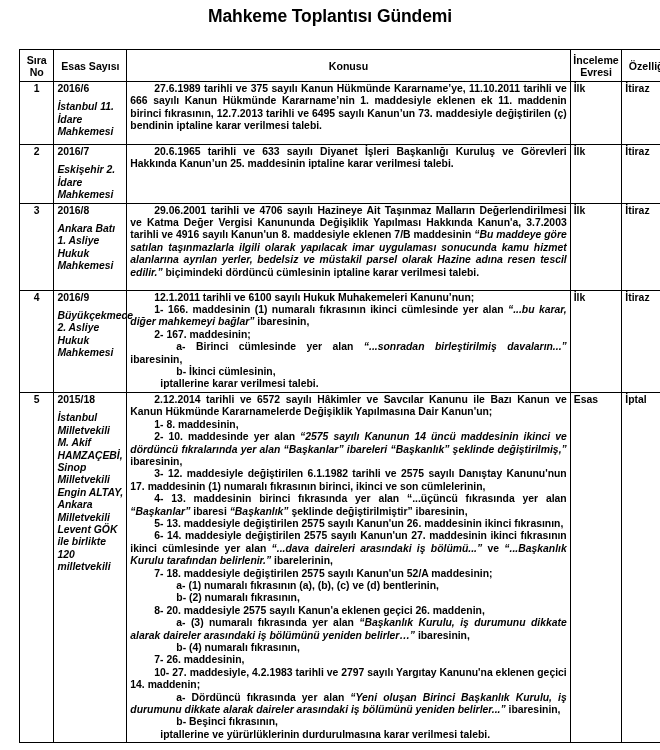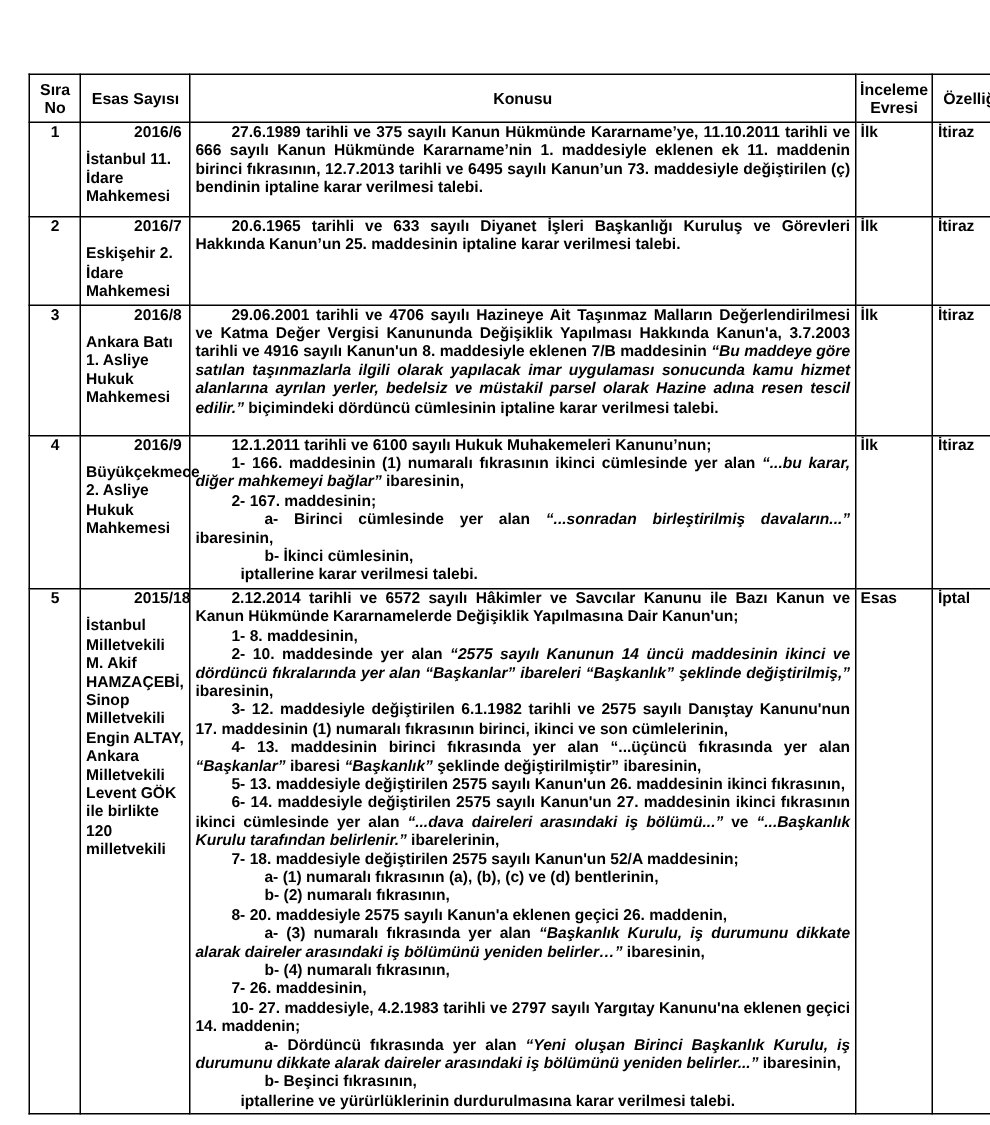--- a/index.html
+++ b/index.html
@@ -37,34 +37,35 @@
     font-size: 10.6px;
     line-height: 12px;
     padding: 1px 1px;
   }
   col.c1 { width: 34px; }
   col.c2 { width: 72px; }
   col.c3 { width: 438px; }
   col.c4 { width: 51px; }
   col.c5 { width: 51px; }
   td.no { text-align: center; padding-top: 1px; }
-  td.esas .num { display: block; margin-bottom: 6px; margin-left: 32px; }
+  td.esas .num { display: block; margin-bottom: 6px; }
   td.center { text-align: left; }
   td.konu { text-align: justify; margin-left: 19px; }
   .p { display: block; text-align: justify; }
   .i1 { text-indent: 24px; }
   .i2 { padding-left: 0; text-indent: 46px; }
   .i3 { text-indent: 30px; }
   em { font-style: italic; }
-  .court { display: block; }
+  .court { display: block; font-style: italic; }
 </style>
 </head>
 <body>
 
 <div class="title">
+  <div>Mahkeme Toplantısı Gündemi</div>
 </div>
 
 <table>
   <colgroup>
       <col class="c1">
       <col class="c2">
       <col class="c3">
       <col class="c4">
       <col class="c5">
     </colgroup>

